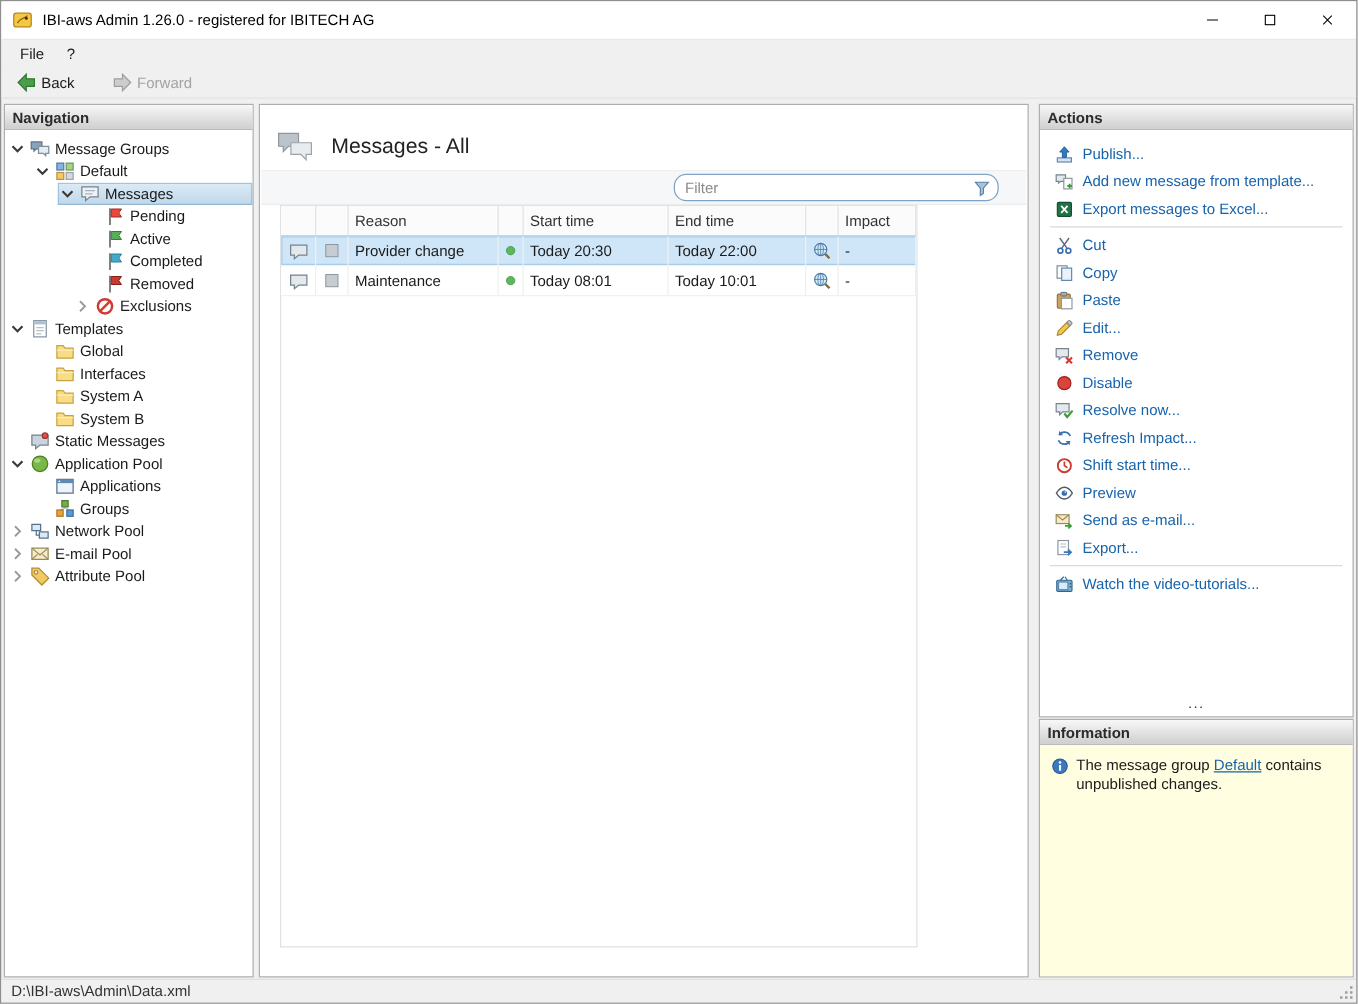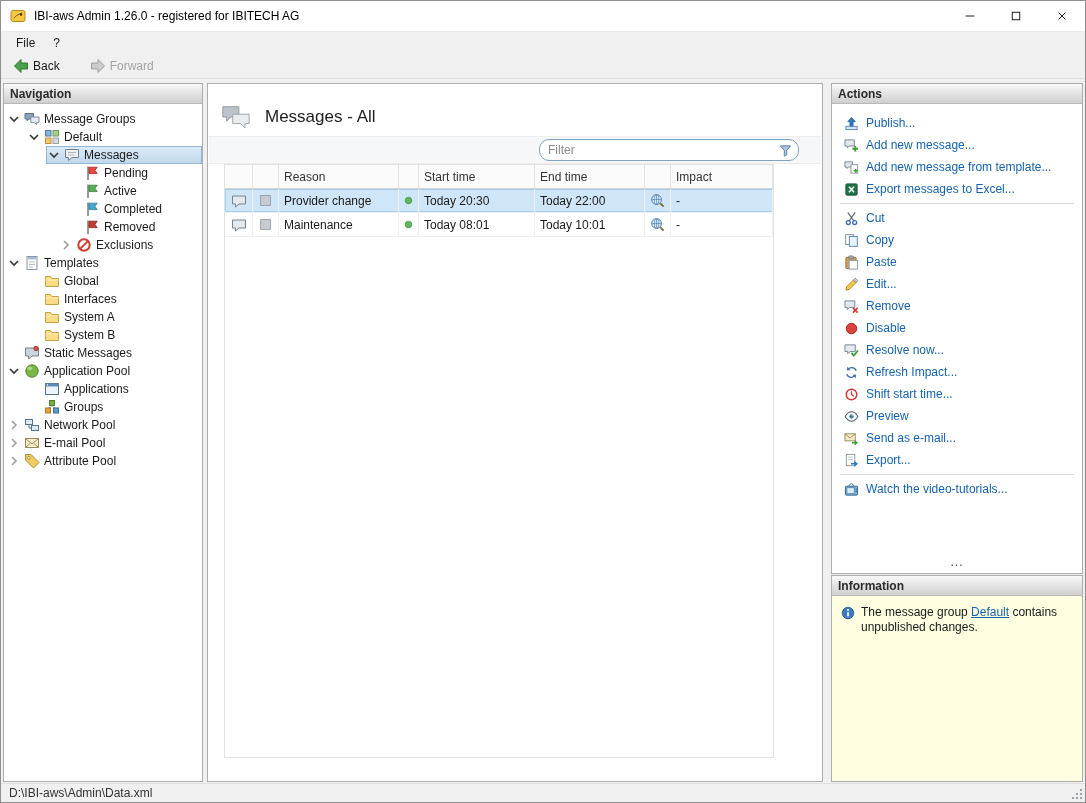--- a/index.html
+++ b/index.html
@@ -49,21 +49,21 @@
   .tree-label{white-space:nowrap;padding-right:6px}
 
   
   .main-title-row{display:flex;align-items:center;gap:14px;padding:13px 0 0 13px;height:52px}
   .main-title{font-size:17px;color:#222}
   .filter-band{position:absolute;left:1px;right:1px;top:52px;height:28px;background:#f6f7f8;border-top:1px solid #efefef;border-bottom:1px solid #ececec;display:flex;align-items:center;justify-content:flex-end;padding-right:22px}
   .filter-box{width:260px;height:22px;border:1px solid #7fa3c4;border-radius:10px;background:#fff;display:flex;align-items:center;padding:0 5px 0 8px;gap:4px}
   .filter-box input{border:none;outline:none;flex:1;min-width:0;font-family:"Liberation Sans",sans-serif;font-size:12px;color:#333;background:transparent}
   .filter-box input::placeholder{color:#8a8a8a}
 
-  .table-wrap{position:absolute;left:16px;top:80px;width:550px;height:594px;border:1px solid #e2e2e2;background:#fff}
+  .table-wrap{position:absolute;left:16px;top:80px;width:510px;height:594px;border:1px solid #e2e2e2;background:#fff}
   .t-header{display:flex;height:24px;background:#fbfbfb;border-bottom:1px solid #d2d2d2}
   .t-hcell{display:flex;align-items:center;padding:0 5px;border-right:1px solid #e3e3e3;color:#333;white-space:nowrap;overflow:hidden}
   .t-row{display:flex;height:24px;border-bottom:1px solid #f1f1f1;background:#fff}
   .t-row.selected{background:var(--selrow,#cfe6f8);box-shadow:inset 0 0 0 1px #a6cde9}
   .t-cell{display:flex;align-items:center;padding:0 5px;border-right:1px solid #efefef;white-space:nowrap;overflow:hidden}
   .t-cicon{justify-content:center;padding:0}
 
   
   .actions-body{position:relative;height:calc(100% - 20px);padding-top:8px}
   .action-item{height:22px;display:flex;align-items:center;gap:7px;padding-left:12px;color:var(--link,#1663ac);cursor:pointer;white-space:nowrap}
@@ -571,29 +571,20 @@
             <svg xmlns="http://www.w3.org/2000/svg" viewBox="0 0 16 16" width="100%" height="100%">
               <rect x="2" y="11" width="12" height="3.5" fill="#d7e4f0" stroke="#5b87b0"></rect>
               <path d="M8 1.5 12 6H9.7v4.5H6.3V6H4z" fill="#2f7bc3" stroke="#1f5a94" stroke-width="0.8"></path>
             </svg>
           </span>
           <span class="action-label">Publish...</span>
         </div>
         <div class="action-item">
           <span class="ico" style="width: 15px; height: 15px;">
             <svg xmlns="http://www.w3.org/2000/svg" viewBox="0 0 16 16" width="100%" height="100%">
-              <path d="M1 2h10v6.5H5.5L3.5 10.5V8.5H1z" fill="#e4e9ee" stroke="#76828e"></path>
-              <path d="M12 8.5v6M9 11.5h6" stroke="#3a9e3a" stroke-width="2"></path>
-            </svg>
-          </span>
-          <span class="action-label">Add new message...</span>
-        </div>
-        <div class="action-item">
-          <span class="ico" style="width: 15px; height: 15px;">
-            <svg xmlns="http://www.w3.org/2000/svg" viewBox="0 0 16 16" width="100%" height="100%">
               <path d="M1 2h8v5.5H4.8L3 9V7.5H1z" fill="#e4e9ee" stroke="#76828e"></path>
               <rect x="7.5" y="5" width="7" height="9" fill="#fff" stroke="#8a95a1"></rect>
               <path d="M12.5 9.5v4M10.5 11.5h4" stroke="#3a9e3a" stroke-width="1.6"></path>
             </svg>
           </span>
           <span class="action-label">Add new message from template...</span>
         </div>
         <div class="action-item">
           <span class="ico" style="width: 15px; height: 15px;">
             <svg xmlns="http://www.w3.org/2000/svg" viewBox="0 0 16 16" width="100%" height="100%">

